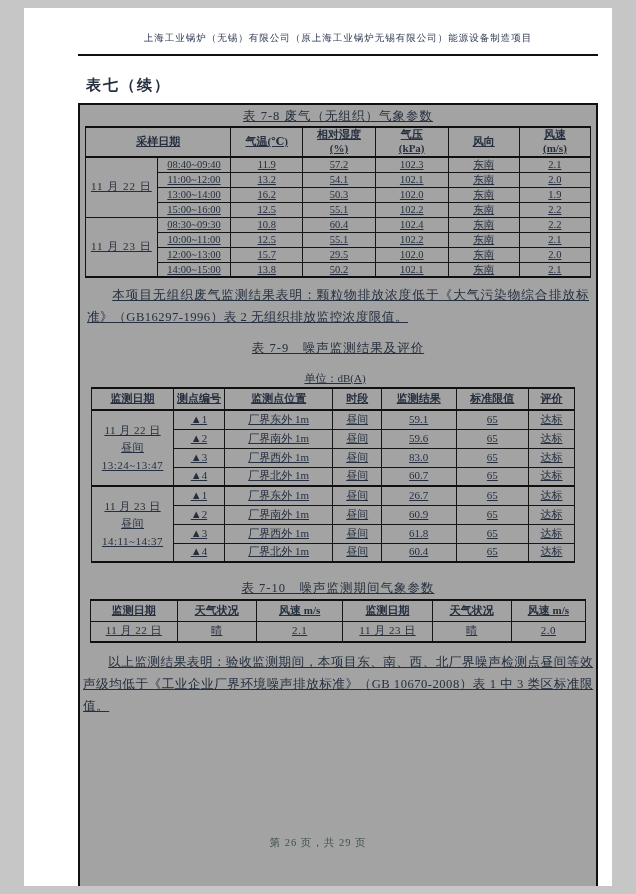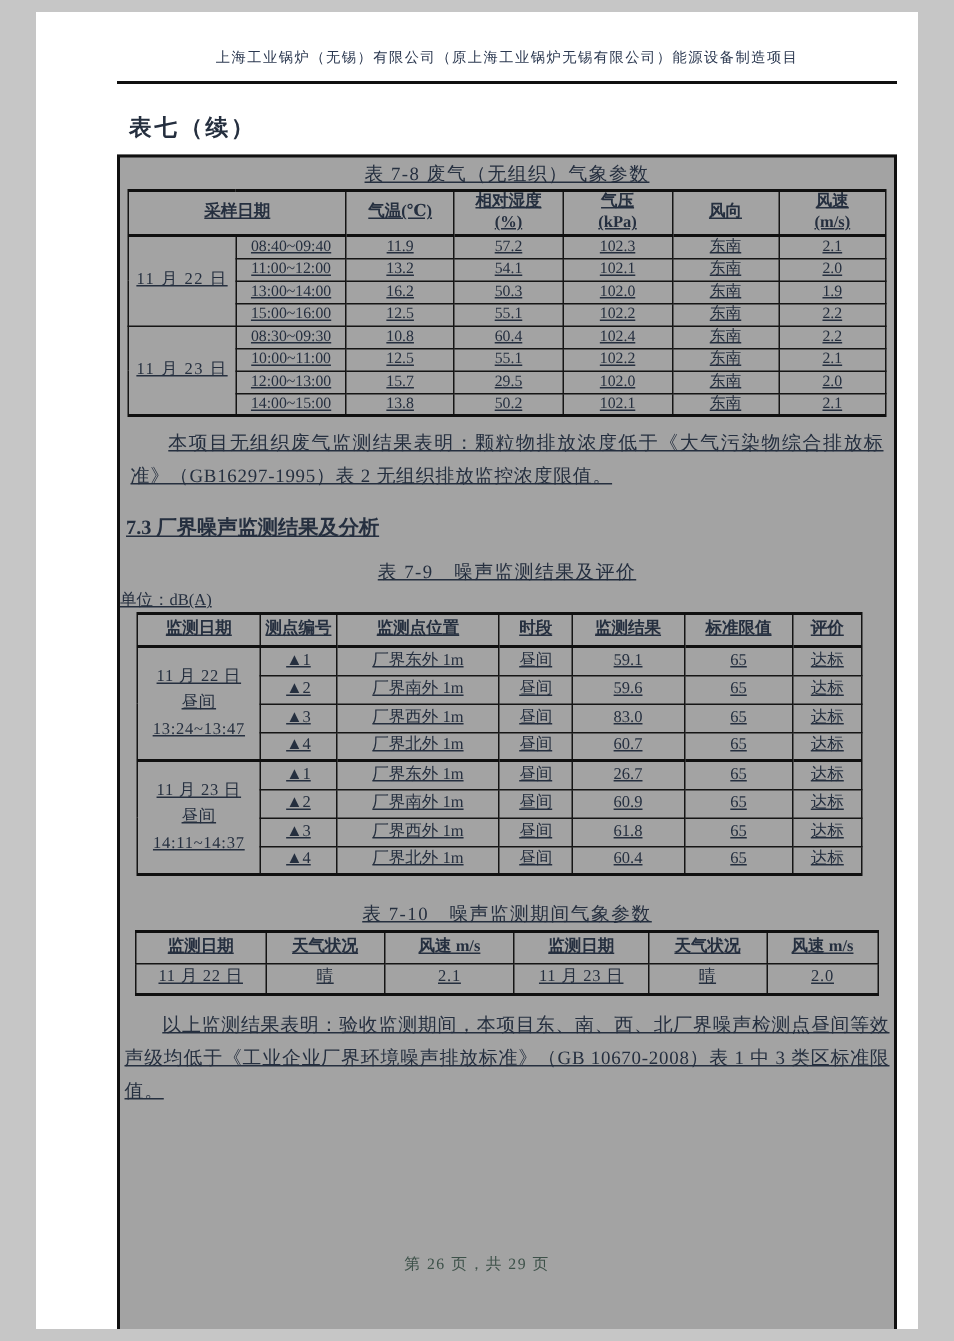--- a/index.html
+++ b/index.html
@@ -64,22 +64,22 @@
     font-size:12.6px; line-height:22px;
     text-align:justify; text-indent:2em;
     letter-spacing:0.5px;
   }
   .section-heading {
     margin:15px 4px 0 4px;
     font-size:13.5px; font-weight:bold;
   }
   .caption-79 { margin-top:12px; }
   .unit-label {
-    margin:2px 6px 0 0;
-    text-align:left; font-size:11px;
+    margin:14px 6px 0 0;
+    text-align:center; font-size:11px;
   }
   
   .t79 { width:calc(100% - 32px); margin:1px 21px 0 11px;
          border-top:2px solid #101010; border-bottom:2px solid #101010; }
   .t79 thead th { height:22px; border-bottom:2px solid #101010; }
   .t79 td { height:19px; font-size:11px; }
   .t79 tr.group-start td { border-top:2px solid #101010; }
   .t79 td.group-label { font-size:11px; line-height:1.55; letter-spacing:0.5px; }
   
   .caption-710 { margin-top:17px; }
@@ -195,23 +195,22 @@
           <td>14:00~15:00</td>
           <td>13.8</td>
           <td>50.2</td>
           <td>102.1</td>
           <td>东南</td>
           <td>2.1</td>
         </tr>
       </tbody>
     </table>
 
-    <p class="para">本项目无组织废气监测结果表明：颗粒物排放浓度低于《大气污染物综合排放标准》（GB16297-1995）表 2 无组织排放监控浓度限值。</p>
-
-    <div class="section-heading">7.3 厂界噪声监测结果及分析</div>
+    <p class="para">本项目无组织废气监测结果表明：颗粒物排放浓度低于《大气污染物综合排放标准》（GB16297-1996）表 2 无组织排放监控浓度限值。</p>
+
 
     <div class="tbl-caption caption-79">表 7-9　噪声监测结果及评价</div>
     <div class="unit-label">单位：dB(A)</div>
     <table class="t79">
       <colgroup>
         <col style="width:17%">
           <col style="width:10.5%">
           <col style="width:22.5%">
           <col style="width:10%">
         <col style="width:15.5%">

